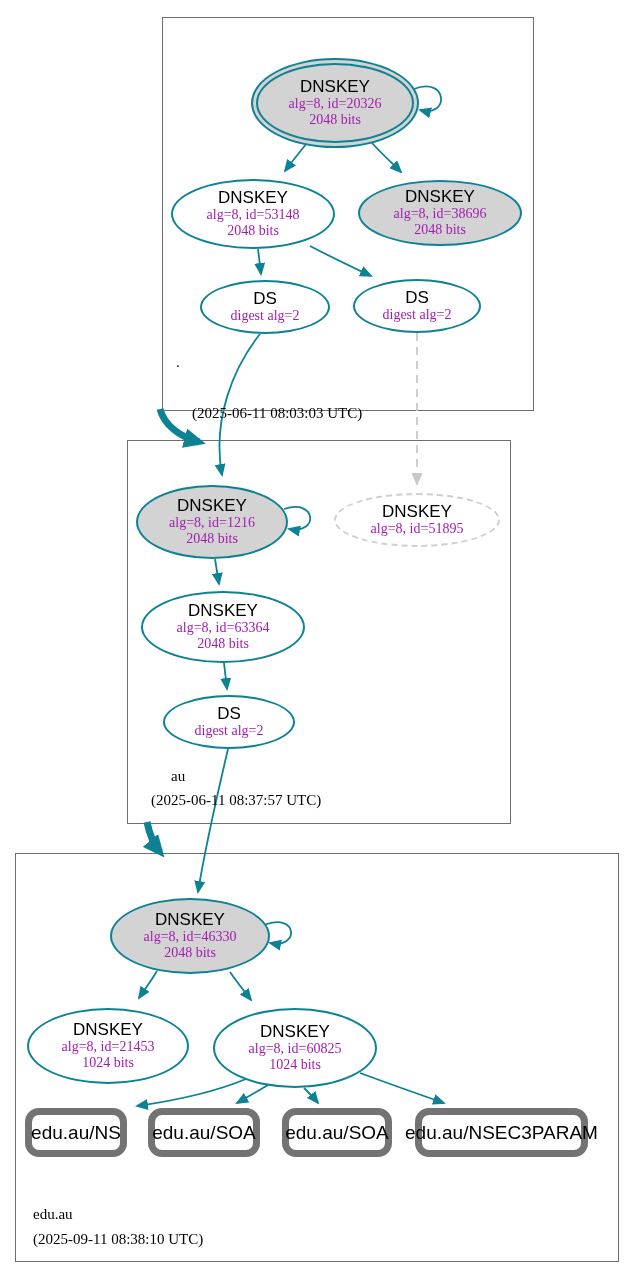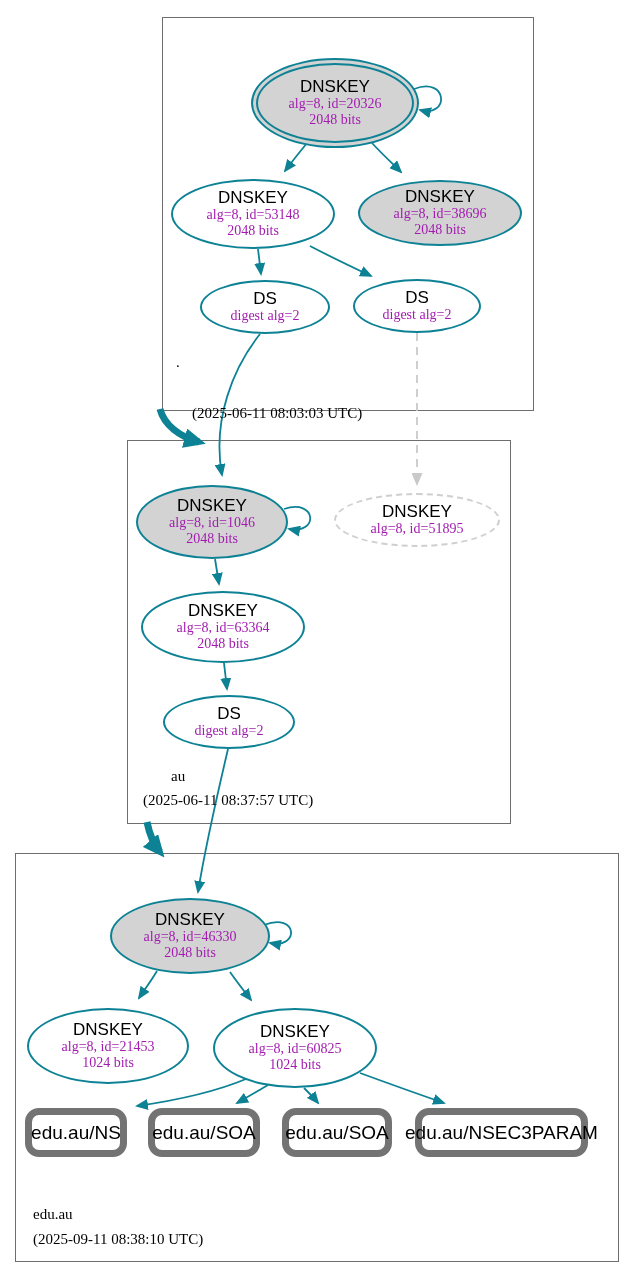--- a/index.html
+++ b/index.html
@@ -98,42 +98,42 @@
   <div class="node" style="left:353px;top:279px;width:128px;height:54px;">
     <div class="title">DS</div>
     <div class="meta">digest alg=2</div>
   </div>
 
   <div class="zone-label" style="left:176px;top:354px;">.</div>
   <div class="zone-ts" style="left:192px;top:377px;margin-top:28px;">(2025-06-11 08:03:03 UTC)</div>
 
   <div class="node gray" style="left:136px;top:485px;width:152px;height:74px;">
     <div class="title">DNSKEY</div>
-    <div class="meta">alg=8, id=1046</div>
+    <div class="meta">alg=8, id=1216</div>
     <div class="meta">2048 bits</div>
   </div>
 
   <div class="node dashed" style="left:334px;top:493px;width:166px;height:54px;">
     <div class="title">DNSKEY</div>
     <div class="meta">alg=8, id=51895</div>
   </div>
 
   <div class="node" style="left:141px;top:591px;width:164px;height:72px;">
     <div class="title">DNSKEY</div>
     <div class="meta">alg=8, id=63364</div>
     <div class="meta">2048 bits</div>
   </div>
 
   <div class="node" style="left:163px;top:695px;width:132px;height:54px;">
     <div class="title">DS</div>
     <div class="meta">digest alg=2</div>
   </div>
 
   <div class="zone-label" style="left:143px;top:768px;margin-left:28px;">au</div>
-  <div class="zone-ts" style="left:143px;top:792px;">(2025-06-11 08:37:57 UTC)</div>
+  <div class="zone-ts" style="left:151px;top:792px;">(2025-06-11 08:37:57 UTC)</div>
 
   <div class="node gray" style="left:110px;top:898px;width:160px;height:76px;">
     <div class="title">DNSKEY</div>
     <div class="meta">alg=8, id=46330</div>
     <div class="meta">2048 bits</div>
   </div>
 
   <div class="node" style="left:27px;top:1008px;width:162px;height:76px;">
     <div class="title">DNSKEY</div>
     <div class="meta">alg=8, id=21453</div>

